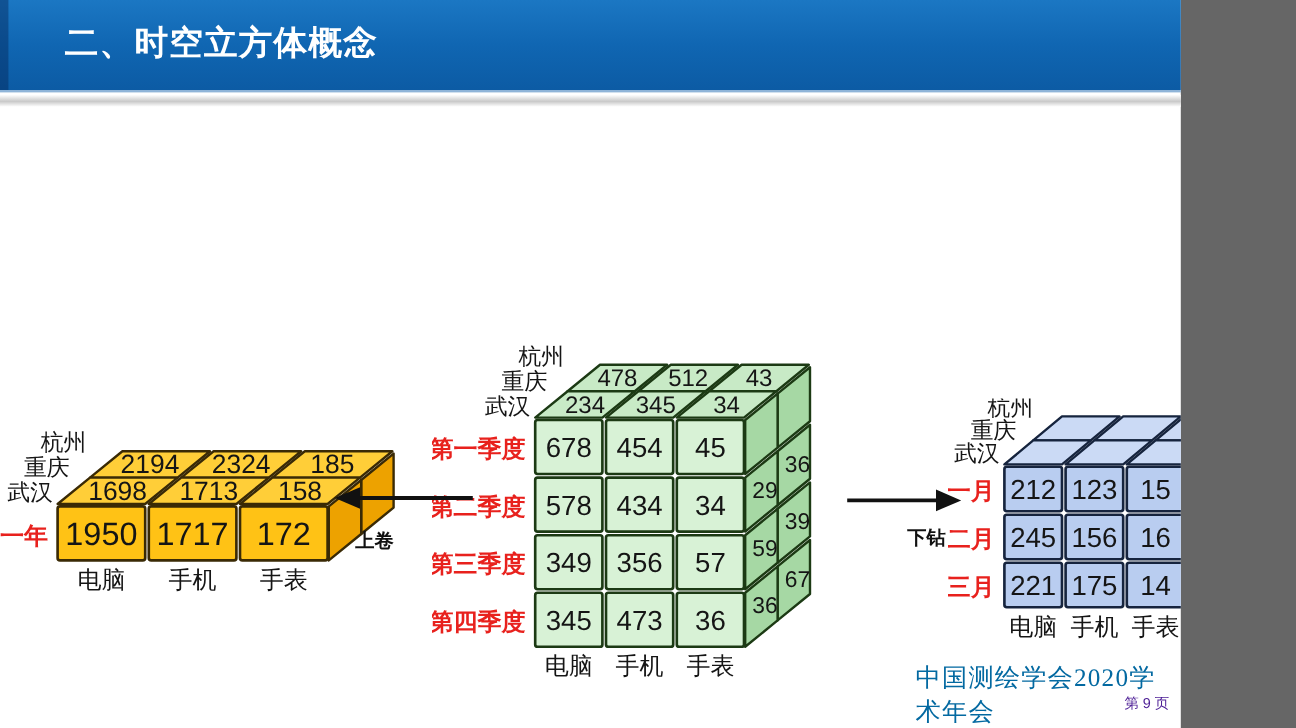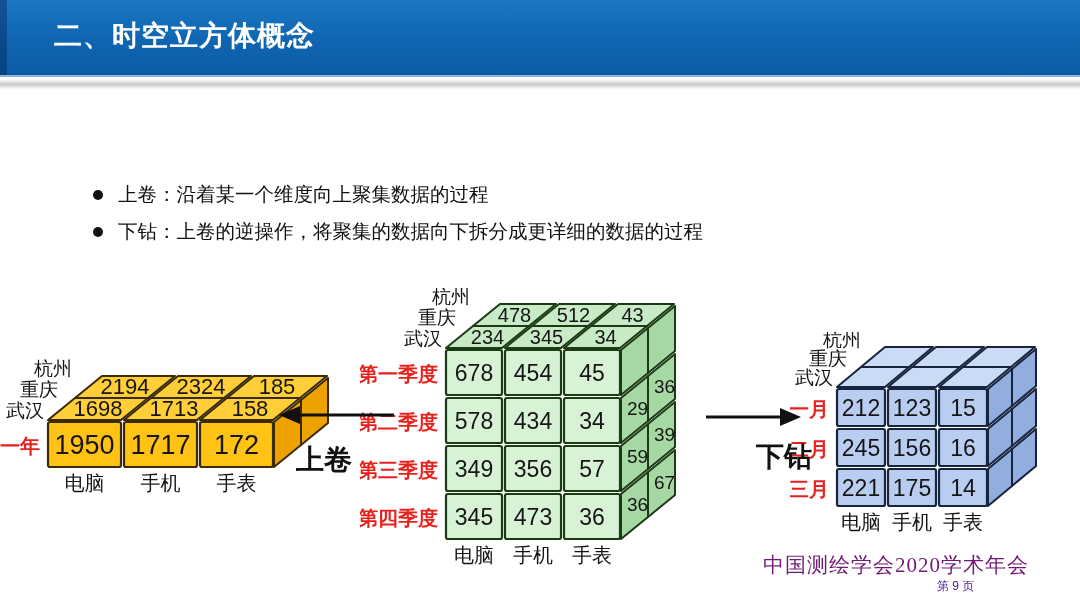--- a/index.html
+++ b/index.html
@@ -1,16 +1,16 @@
 <!DOCTYPE html>
 <html><head>
 <meta charset="utf-8">
 <style>
   html,body{margin:0;padding:0;background:#666;}
-  .slide{position:relative;width:1080px;height:607px;background:#ffffff;overflow:hidden;
+  .slide{position:relative;width:984px;height:607px;background:#ffffff;overflow:hidden;
          font-family:"Liberation Sans",sans-serif;}
   
   .titlebar{position:absolute;left:0;top:0;width:1080px;height:77px;
     background:linear-gradient(180deg,#1b77c3 0%,#1066b2 50%,#0c5ba4 100%);
     border-bottom:2px solid #8fb4d8;box-sizing:border-box;}
   .titlebar::before{content:"";position:absolute;left:0;top:0;width:7px;height:100%;
     background:rgba(4,40,92,.45);}
   .titlebar .t{position:absolute;left:54px;top:0;height:72px;display:flex;align-items:center;
     color:#ffffff;font-size:28px;font-weight:700;letter-spacing:1px;}
   .titlesep{position:absolute;left:0;top:79px;width:1080px;height:10px;
@@ -21,49 +21,39 @@
   .bullets{position:absolute;left:93px;top:176px;}
   .bullet{display:flex;align-items:center;height:37px;font-size:19.5px;color:#111;}
   .dot{width:10px;height:10px;border-radius:50%;background:#111;margin-right:15px;flex:0 0 auto;}
   
   .cube{position:absolute;}
   #cube-year{left:0;top:352px;}
   #cube-quarter{left:360px;top:288px;}
   #cube-month{left:790px;top:332px;}
   svg text{font-family:"Liberation Sans",sans-serif;}
   .arrow{position:absolute;}
-  .oplabel{position:absolute;font-size:28px;font-weight:700;color:#111;}
+  .oplabel{position:absolute;font-size:16px;font-weight:700;color:#111;}
   #rollup-label{left:296px;top:441px;}
   #drilldown-label{left:716px;top:438px;margin-left:40px;}
   
   .conference{position:absolute;left:763px;top:551px;font-family:"Liberation Serif",serif;
-    font-size:21px;letter-spacing:1px;color:#701a75;}
+    font-size:21px;letter-spacing:1px;color:#0369a1;}
   .pagenum{position:absolute;left:937px;top:578px;font-size:12px;color:#4c1d95;}
 </style>
 </head>
 <body>
 
 <div class="slide">
 
   <div class="titlebar">
     <div class="t">二、时空立方体概念</div>
   </div>
   <div class="titlesep"></div>
 
 
-  <div class="bullets">
-    <div class="bullet">
-      <span class="dot"></span>
-      <span>上卷：沿着某一个维度向上聚集数据的过程</span>
-    </div>
-    <div class="bullet">
-      <span class="dot"></span>
-      <span>下钻：上卷的逆操作，将聚集的数据向下拆分成更详细的数据的过程</span>
-    </div>
-  </div>
 
   <svg id="cube-year" class="cube" width="350" height="170">
       <polygon points="75,46 148,46 175,24 102,24" fill="#FFCE38" stroke="#3A2A05" stroke-width="2" stroke-linejoin="round"></polygon>
       <polygon points="151,46 224,46 251,24 178,24" fill="#FFCE38" stroke="#3A2A05" stroke-width="2" stroke-linejoin="round"></polygon>
       <polygon points="227,46 300,46 327,24 254,24" fill="#FFCE38" stroke="#3A2A05" stroke-width="2" stroke-linejoin="round"></polygon>
       <polygon points="301,48 328,26 328,71 301,93" fill="#EDA200" stroke="#3A2A05" stroke-width="2" stroke-linejoin="round"></polygon>
       <polygon points="48,68 121,68 148,46 75,46" fill="#FFCE38" stroke="#3A2A05" stroke-width="2" stroke-linejoin="round"></polygon>
       <polygon points="124,68 197,68 224,46 151,46" fill="#FFCE38" stroke="#3A2A05" stroke-width="2" stroke-linejoin="round"></polygon>
       <polygon points="200,68 273,68 300,46 227,46" fill="#FFCE38" stroke="#3A2A05" stroke-width="2" stroke-linejoin="round"></polygon>
       <polygon points="274,70 301,48 301,93 274,115" fill="#EDA200" stroke="#3A2A05" stroke-width="2" stroke-linejoin="round"></polygon>

